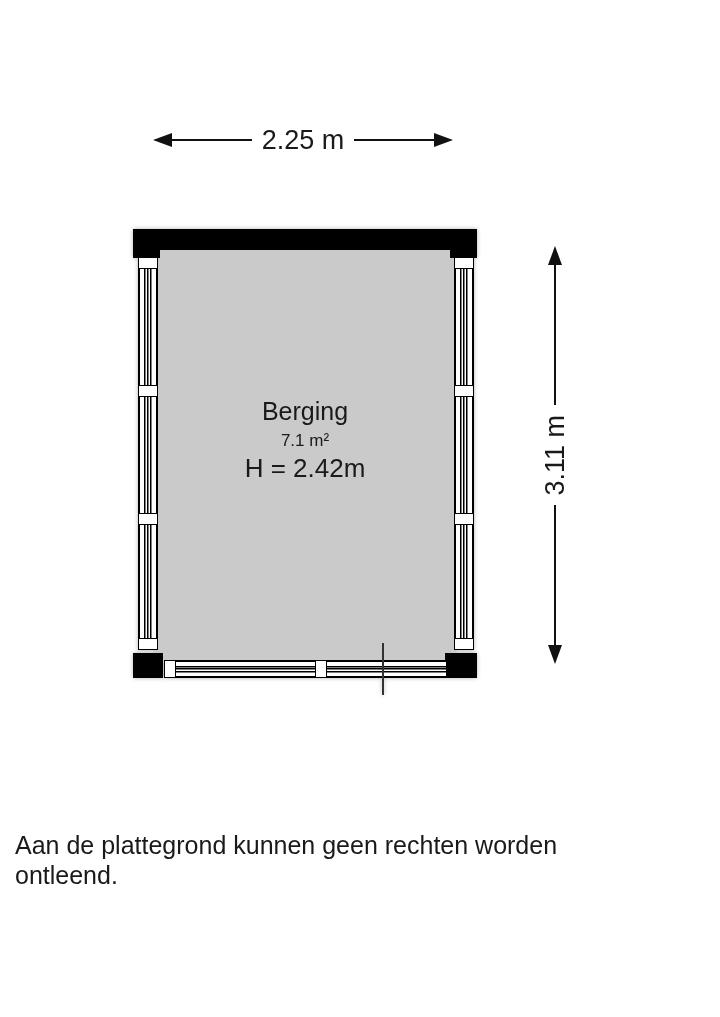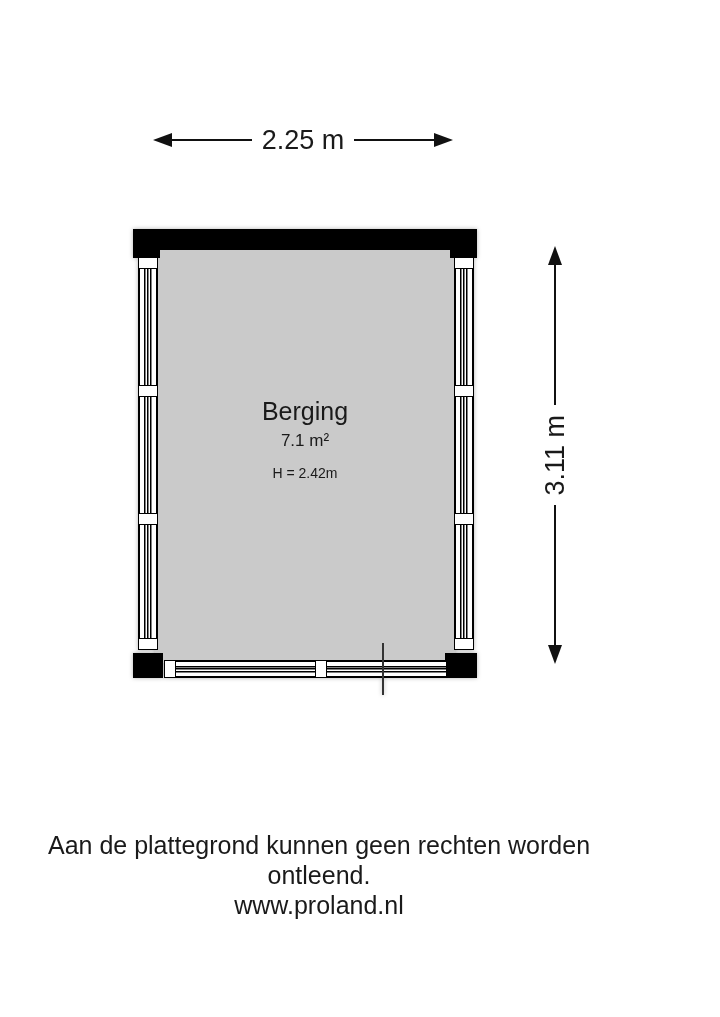--- a/index.html
+++ b/index.html
@@ -118,27 +118,26 @@
 
   
   .room-text {
     position: absolute;
     left: 0; top: 168px; width: 344px;
     text-align: center;
     color: var(--text, #1a1a1a);
   }
   .room-name { font-size: 25px; line-height: 29px; }
   .room-area { font-size: 17px; line-height: 29px; }
-  .room-height { font-size: 14px; line-height: 26px; margin-top: 5px; }
+  .room-height { font-size: 26px; line-height: 26px; }
 
   
   .footer {
     position: absolute;
-    left: 4px; top: 830px; width: 630px;
-    text-align: center;
+    left: 15px; top: 830px; width: 630px;
     color: var(--text, #1a1a1a);
   }
   .footer .line { font-size: 25px; line-height: 30px; }
 </style>
 </head>
 <body style="background: rgb(255, 255, 255);">
 
 <div class="stage">
 
   <div class="dim-h">
@@ -189,16 +188,15 @@
 
     <div class="room-text">
       <div class="room-name">Berging</div>
       <div class="room-area">7.1 m²</div>
       <div class="room-height">H = 2.42m</div>
     </div>
   </div>
 
   <div class="footer">
     <div class="line">Aan de plattegrond kunnen geen rechten worden ontleend.</div>
-    <div class="line">www.proland.nl</div>
   </div>
 
 </div>
 
 </body></html>

